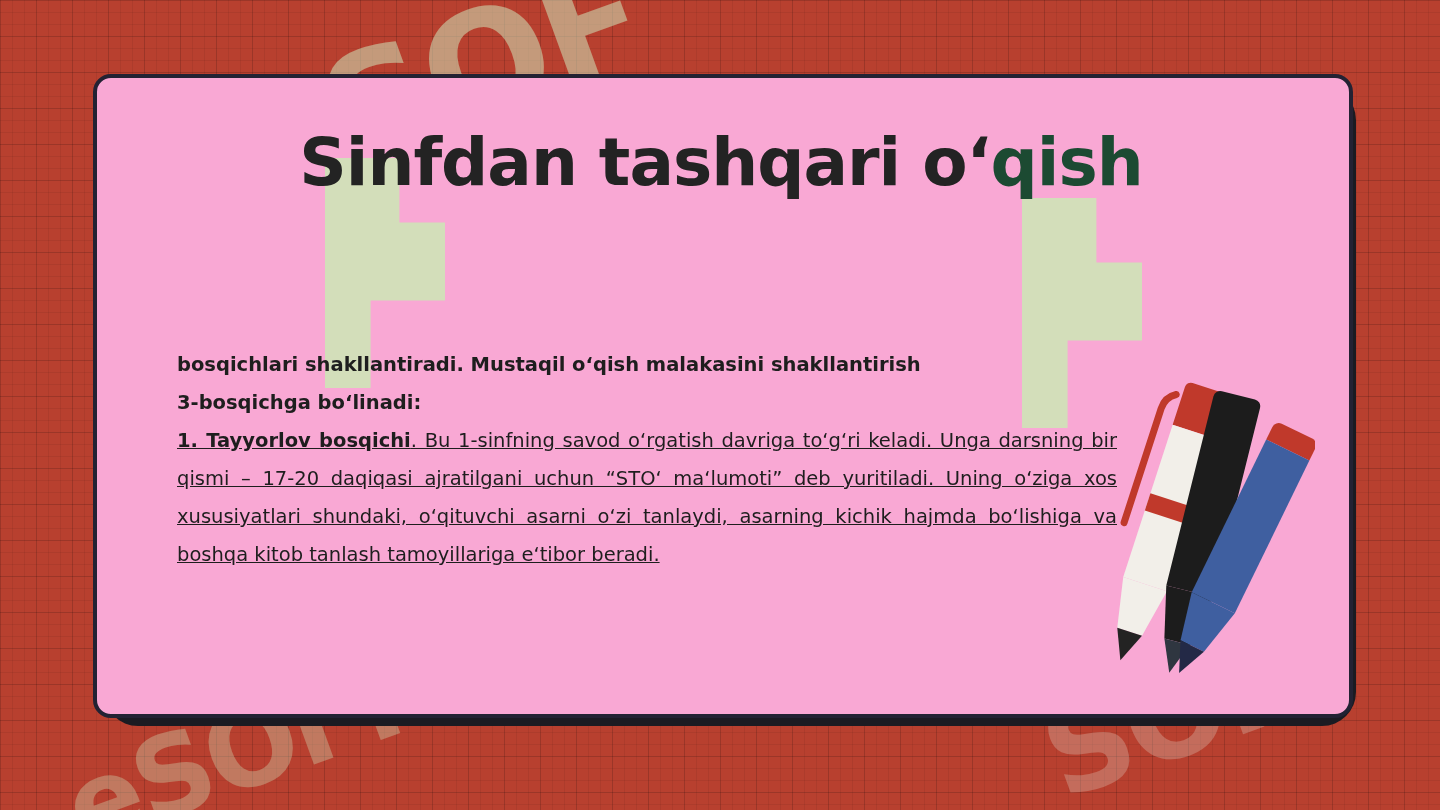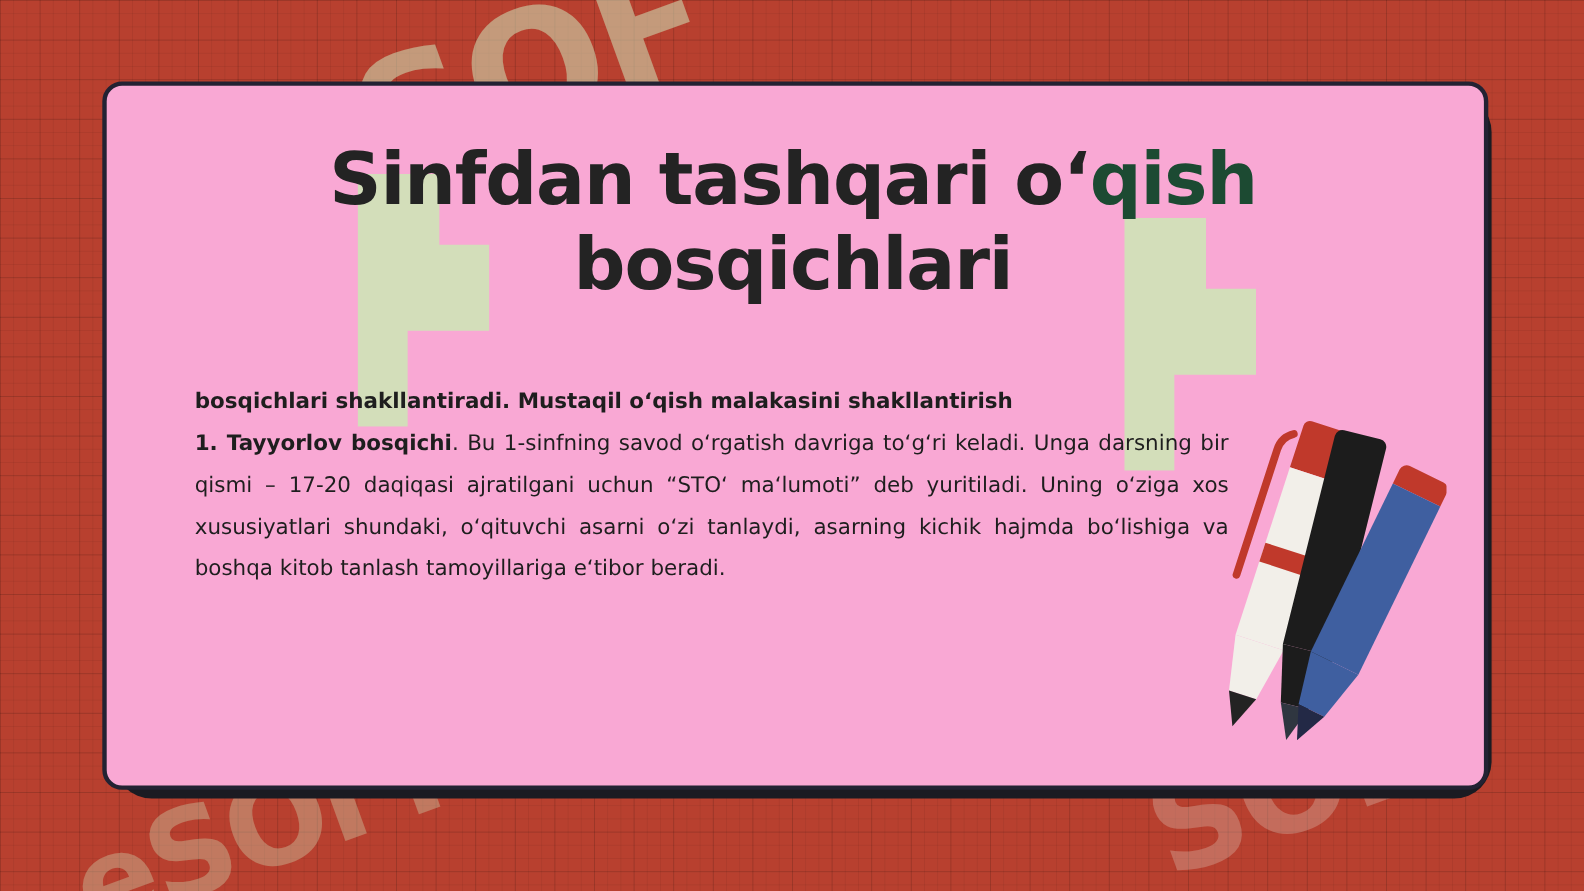--- a/index.html
+++ b/index.html
@@ -119,21 +119,21 @@
     font-size: 19.5px;
     line-height: 1.95;
   }
   .para {
     margin: 0 0 0 0;
     text-align: justify;
   }
   .para.p1 { font-weight: 700; }
   .para.p2 { font-weight: 700; margin-top: 0; text-align: left; }
   .para.p3 { font-weight: 700; text-align: left; }
-  .para.p4 { margin-top: 0; }
+  .para.p4 { margin-top: 0; text-decoration: underline; }
   .para.p4 b { font-weight: 700; }
 
   
   .pens {
     position: absolute;
     right: 34px;
     bottom: 6px;
     width: 250px;
     height: 330px;
   }
@@ -153,25 +153,25 @@
   <div class="card-shadow"></div>
 
   <div class="card">
     <div class="card-inner">
 
       <div class="leaf leaf-a"></div>
       <div class="leaf leaf-b"></div>
 
       <div class="title">
         <span>Sinfdan tashqari o‘</span><span class="accent">qish</span><br>
-        <span>bosqichlari</span>
       </div>
 
       <div class="body-text">
         <p class="para p2">bosqichlari shakllantiradi. Mustaqil o‘qish malakasini shakllantirish</p>
+        <p class="para p3">3-bosqichga bo‘linadi:</p>
         <p class="para p4"><b>1. Tayyorlov bosqichi</b><span>. Bu 1-sinfning savod o‘rgatish davriga to‘g‘ri keladi. Unga darsning bir qismi – 17-20 daqiqasi ajratilgani uchun “STO‘ ma‘lumoti” deb yuritiladi. Uning o‘ziga xos xususiyatlari shundaki, o‘qituvchi asarni o‘zi tanlaydi, asarning kichik hajmda bo‘lishiga va boshqa kitob tanlash tamoyillariga e‘tibor beradi.</span></p>
       </div>
 
       <svg class="pens" viewBox="0 0 250 330">
 
         <g transform="rotate(18 125 165)">
           <path d="M78 12 h34 a6 6 0 0 1 6 6 v40 h-46 v-40 a6 6 0 0 1 6 -6 z" fill="#c0392b"></path>
           <rect x="72" y="58" width="46" height="160" fill="#f2efe9"></rect>
           <rect x="72" y="130" width="46" height="18" fill="#c0392b"></rect>
           <path d="M72 218 h46 l-10 50 h-26 z" fill="#f2efe9"></path>

